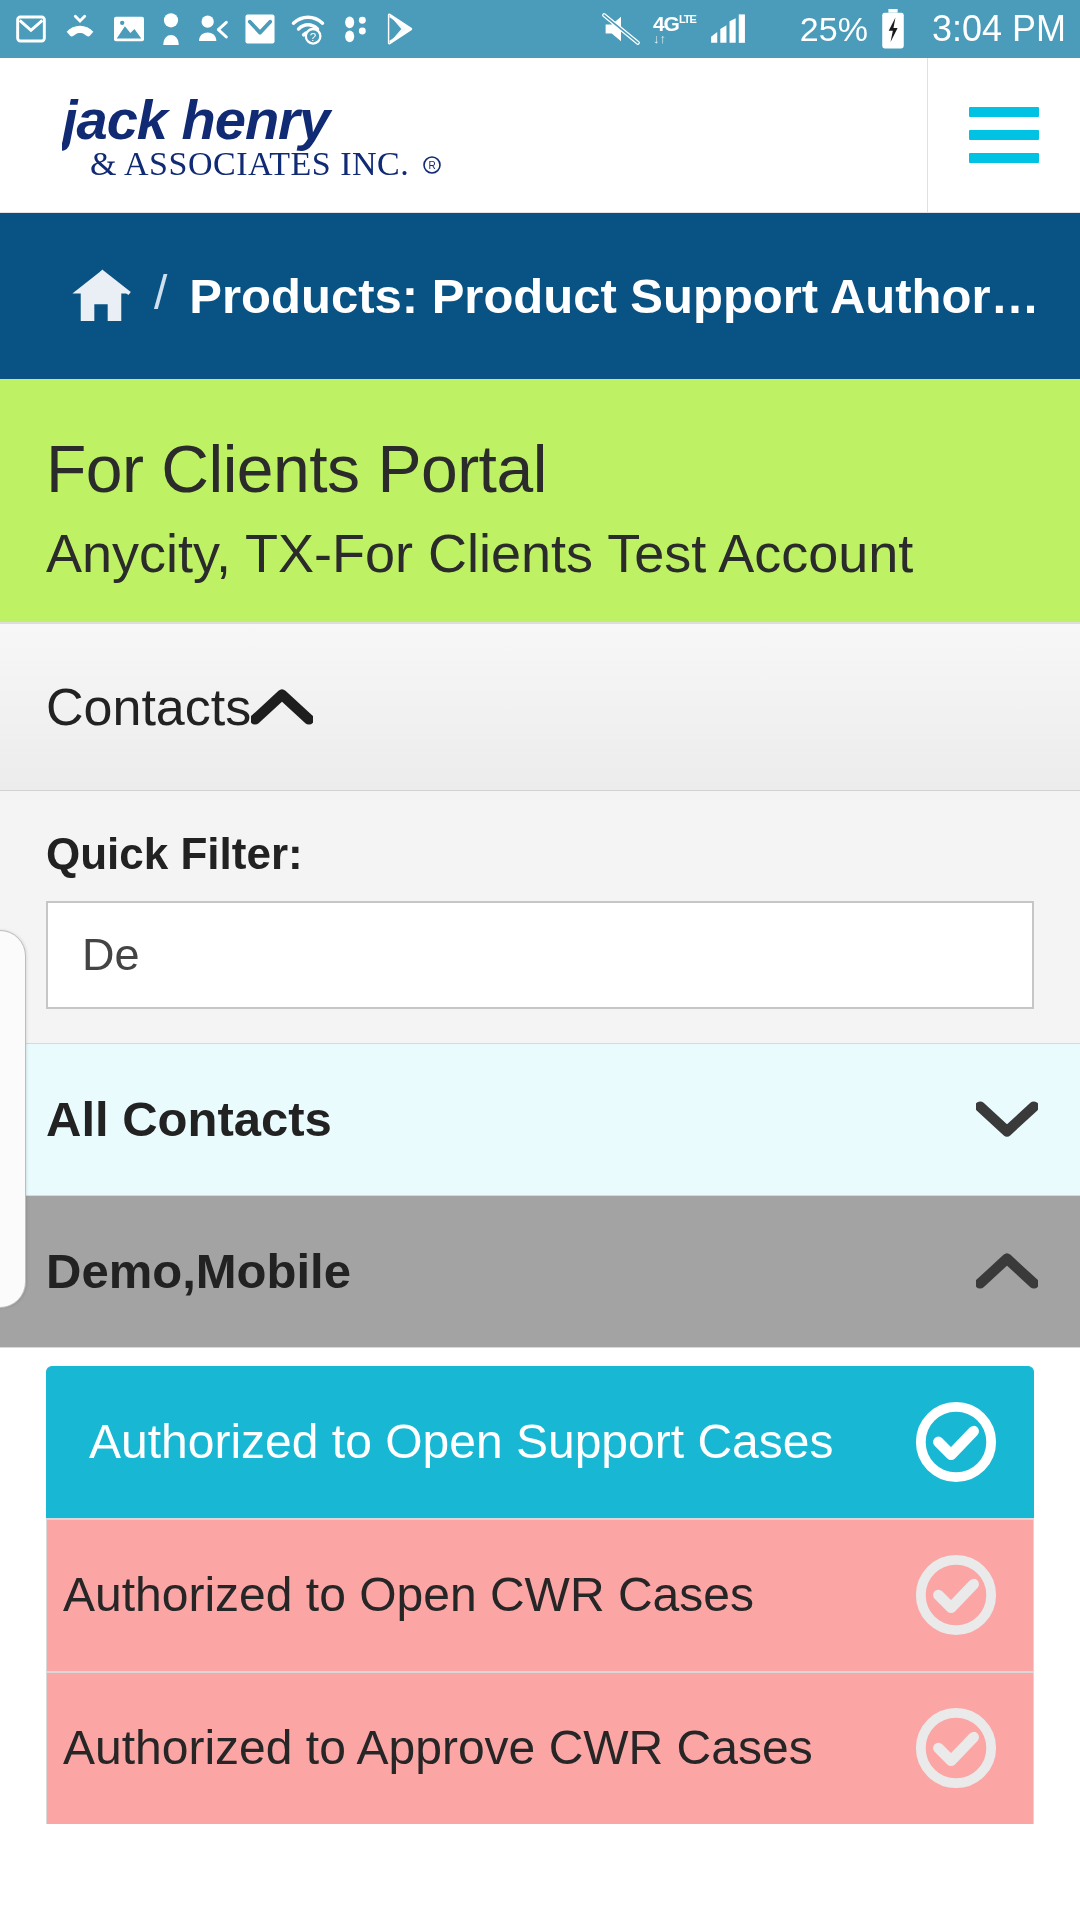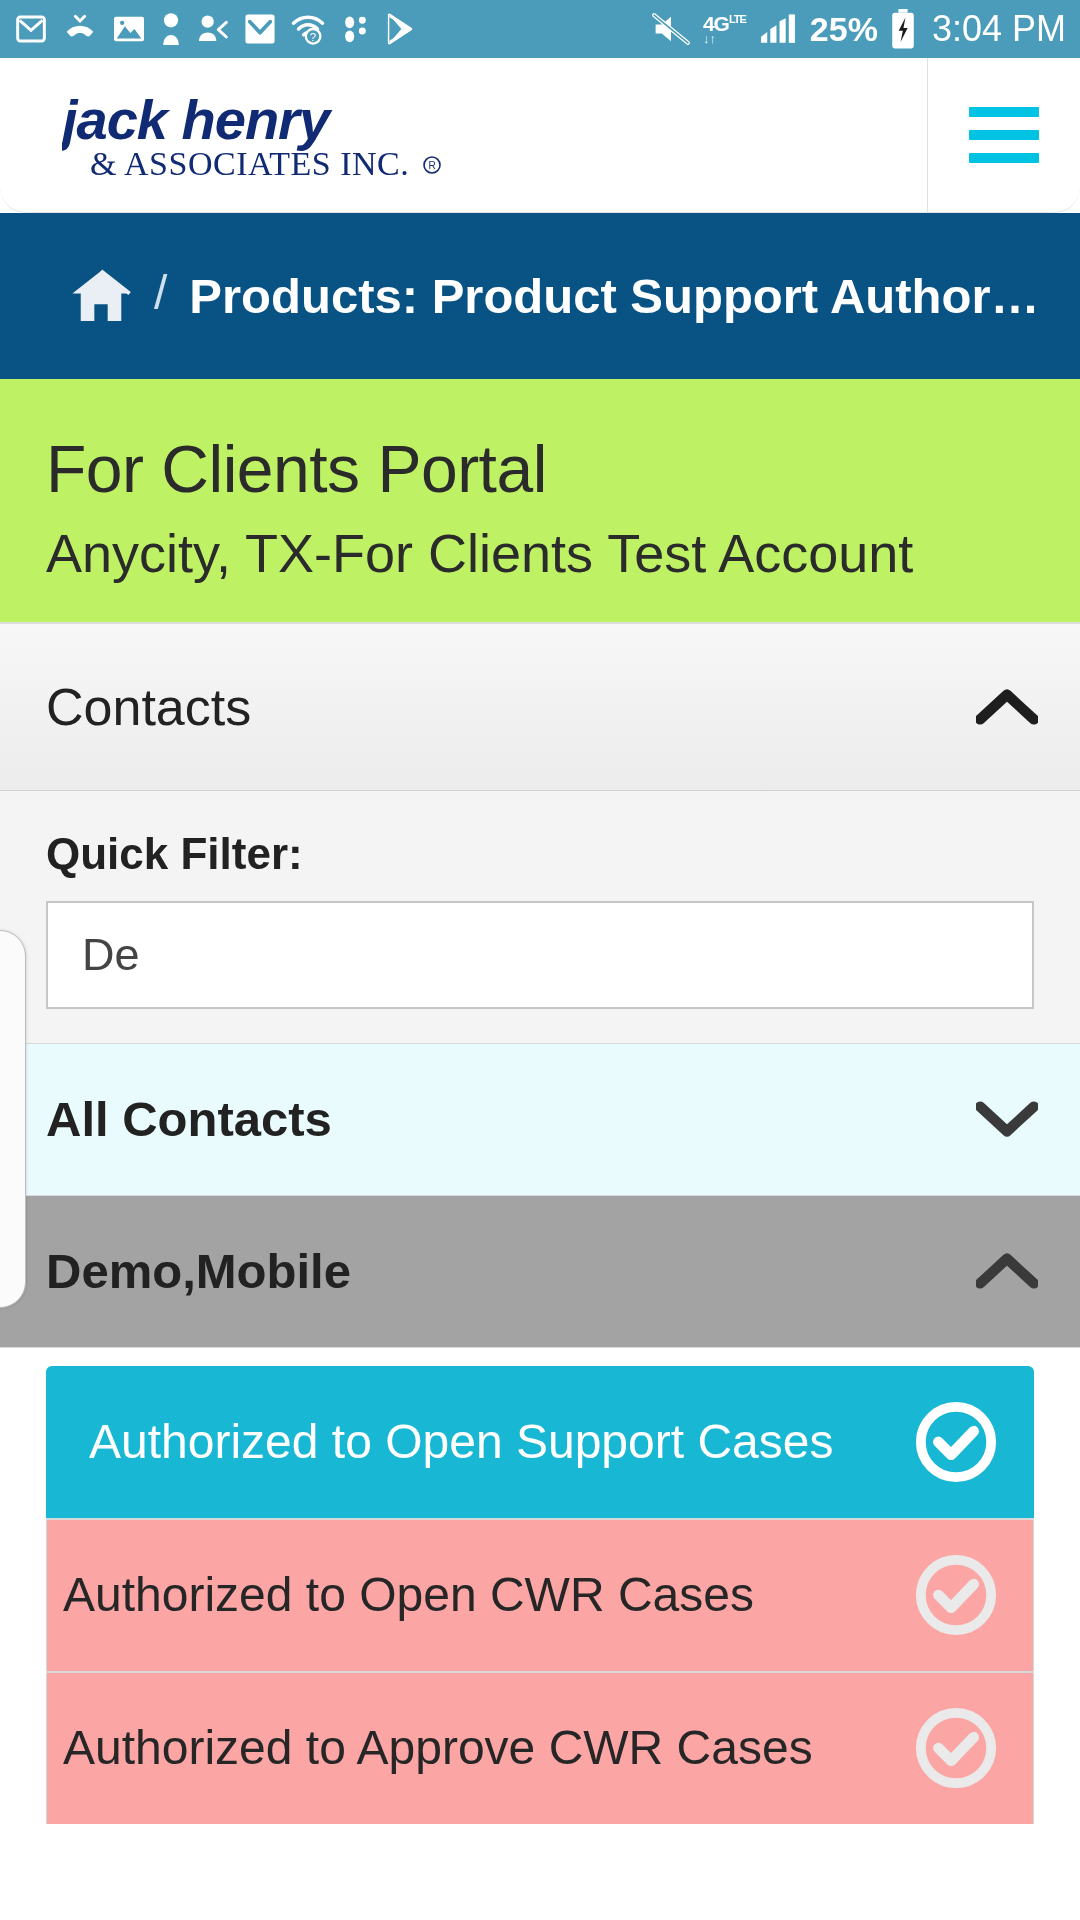--- a/index.html
+++ b/index.html
@@ -17,34 +17,33 @@
     background:#4a9cba;
     display:flex; align-items:center;
     padding:0 14px 0 14px;
     color:#ffffff;
   }
   .sb-left { display:flex; align-items:center; gap:14px; flex:0 0 auto; }
   .sb-spacer { flex:1 1 auto; }
   .sb-right { display:flex; align-items:center; gap:12px; flex:0 0 auto; }
   .sb-ico { display:inline-flex; align-items:center; justify-content:center; }
   .sb-ico svg { display:block; }
-  .sb-batt { font-size:34px; font-weight:700; letter-spacing:0px; line-height:1; }
-  .sb-time { font-size:36px; font-weight:400; line-height:1; margin-left:4px; }
+  .sb-batt { font-size:34px; font-weight:400; letter-spacing:0px; line-height:1;margin-left:40px; }
+  .sb-time { font-size:36px; font-weight:400; line-height:1; margin-left:14px; }
   .fourg { display:flex; flex-direction:column; align-items:flex-start; line-height:1; }
   .fourg .t { font-size:21px; font-weight:bold; letter-spacing:-1px; }
   .fourg .b { font-size:13px; margin-top:-2px; opacity:.85; }
 
   
   .brandbar {
     position:relative;
     height:155px; width:100%;
     background:#ffffff;
     display:flex; align-items:stretch;
     border-bottom:1px solid #e3e3e3;
-    border-radius:26px;
   }
   .brand-logo-wrap {
     flex:1 1 auto;
     display:flex; align-items:center;
     padding-left:62px;
     border-right:1px solid #e0e0e0;
   }
   .logo { display:block; }
   .hamburger-cell {
     flex:0 0 152px;
@@ -79,21 +78,21 @@
   .page-title { font-size:66px; font-weight:400; color:#2b2b2b; line-height:1.18; letter-spacing:-.5px; }
   .page-sub   { font-size:54px; font-weight:400; color:#2b2b2b; line-height:1.2; margin-top:12px; }
 
   
   .panel { width:100%; }
   .panel-head {
     height:168px;
     background:linear-gradient(to bottom,#f7f7f7 0%, #ececec 100%);
     border-top:1px solid #dcdcdc;
     border-bottom:1px solid #d2d2d2;
-    display:flex; align-items:center; justify-content:space-between;
+    display:flex; align-items:center; 
     padding:0 42px 0 46px;
   }
   .panel-head .lbl { font-size:52px; color:#222; font-weight:400; }
 
   .filterzone {
     background:#f4f4f4;
     padding:38px 46px 34px 46px;
     border-bottom:1px solid #d9d9d9;
   }
   .filter-label { font-size:44px; font-weight:bold; color:#222; margin-bottom:22px; }

